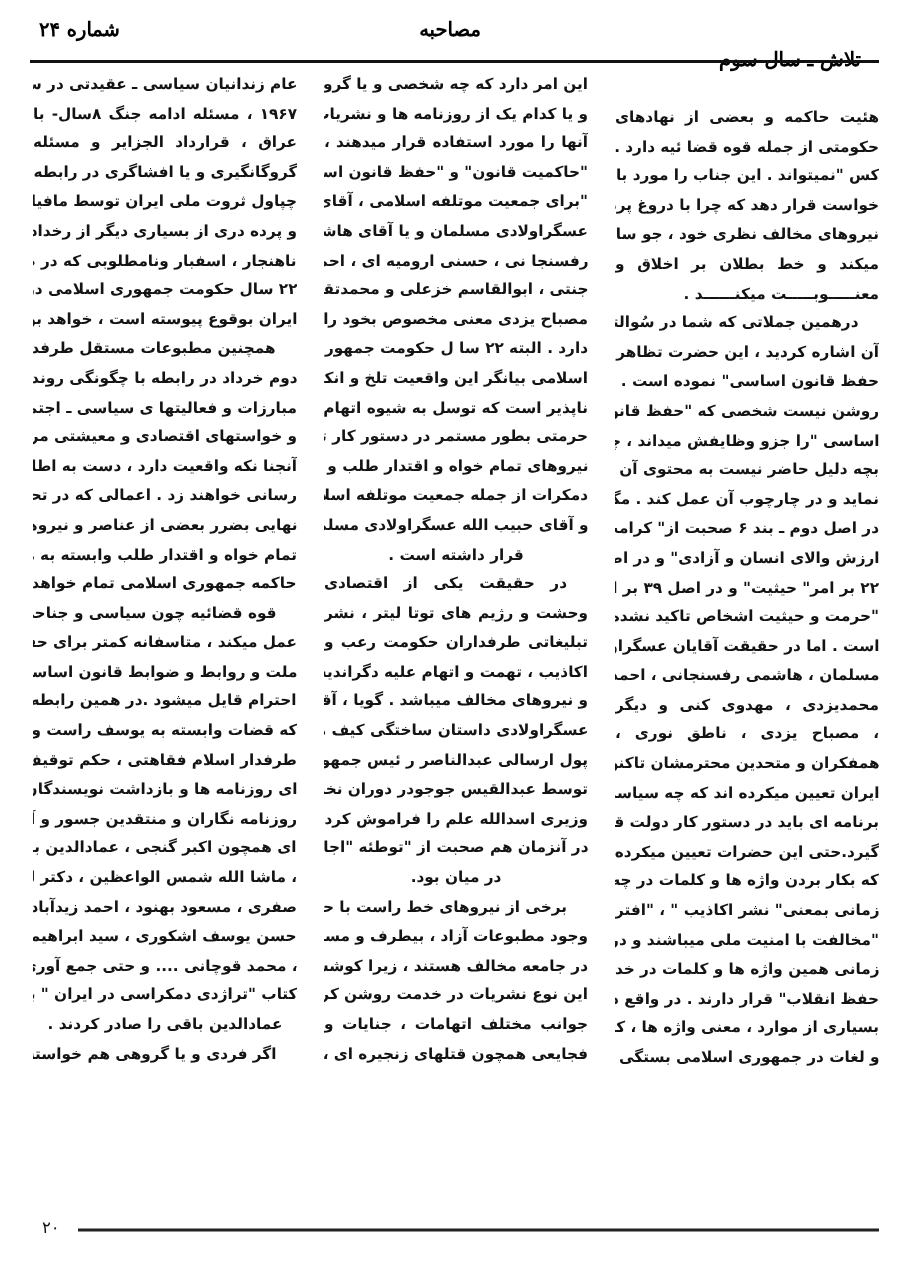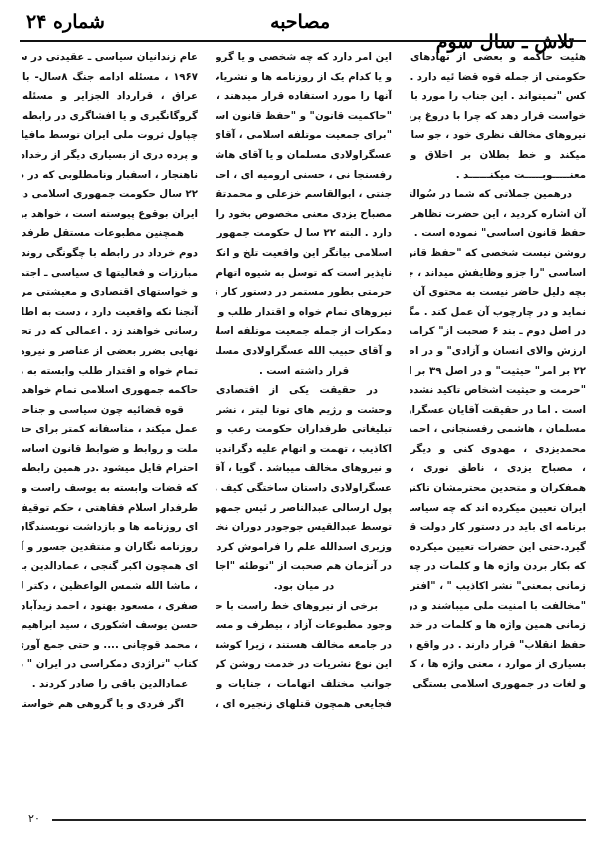--- a/index.html
+++ b/index.html
@@ -25,21 +25,21 @@
       left: 20px; right: 20px;
       top: 4px;
       height: 36px;
       direction: rtl;
     }
     .header-item {
       position: absolute;
       top: 4px;
       font-family: "DejaVu Serif", serif;
       font-weight: bold;
-      font-size: 19px;
+      font-size: 13px;
       line-height: 26px;
       color: #000;
       white-space: nowrap;
     }
     .h-right { right: 6px; margin-top: 20px; }
     .h-center { left: 50%; transform: translateX(-50%); }
     .h-left { left: 6px; }
     .header-rule {
       position: absolute;
       left: 20px;
@@ -58,21 +58,21 @@
     }
     .col {
       position: absolute;
       top: 0;
       width: 176px;
       height: 735px;
       direction: rtl;
       text-align: justify;
       text-align-last: justify;
     }
-    .col-right { right: 0; }
+    .col-right { right: 0; margin-top: 22px; }
     .col-middle { right: 194px; }
     .col-left { right: 388px; }
     .line {
       display: block;
       font-family: "DejaVu Sans", sans-serif;
       font-size: 10.2px;
       line-height: 19.6px;
       height: 19.6px;
       white-space: nowrap;
       overflow: hidden;

